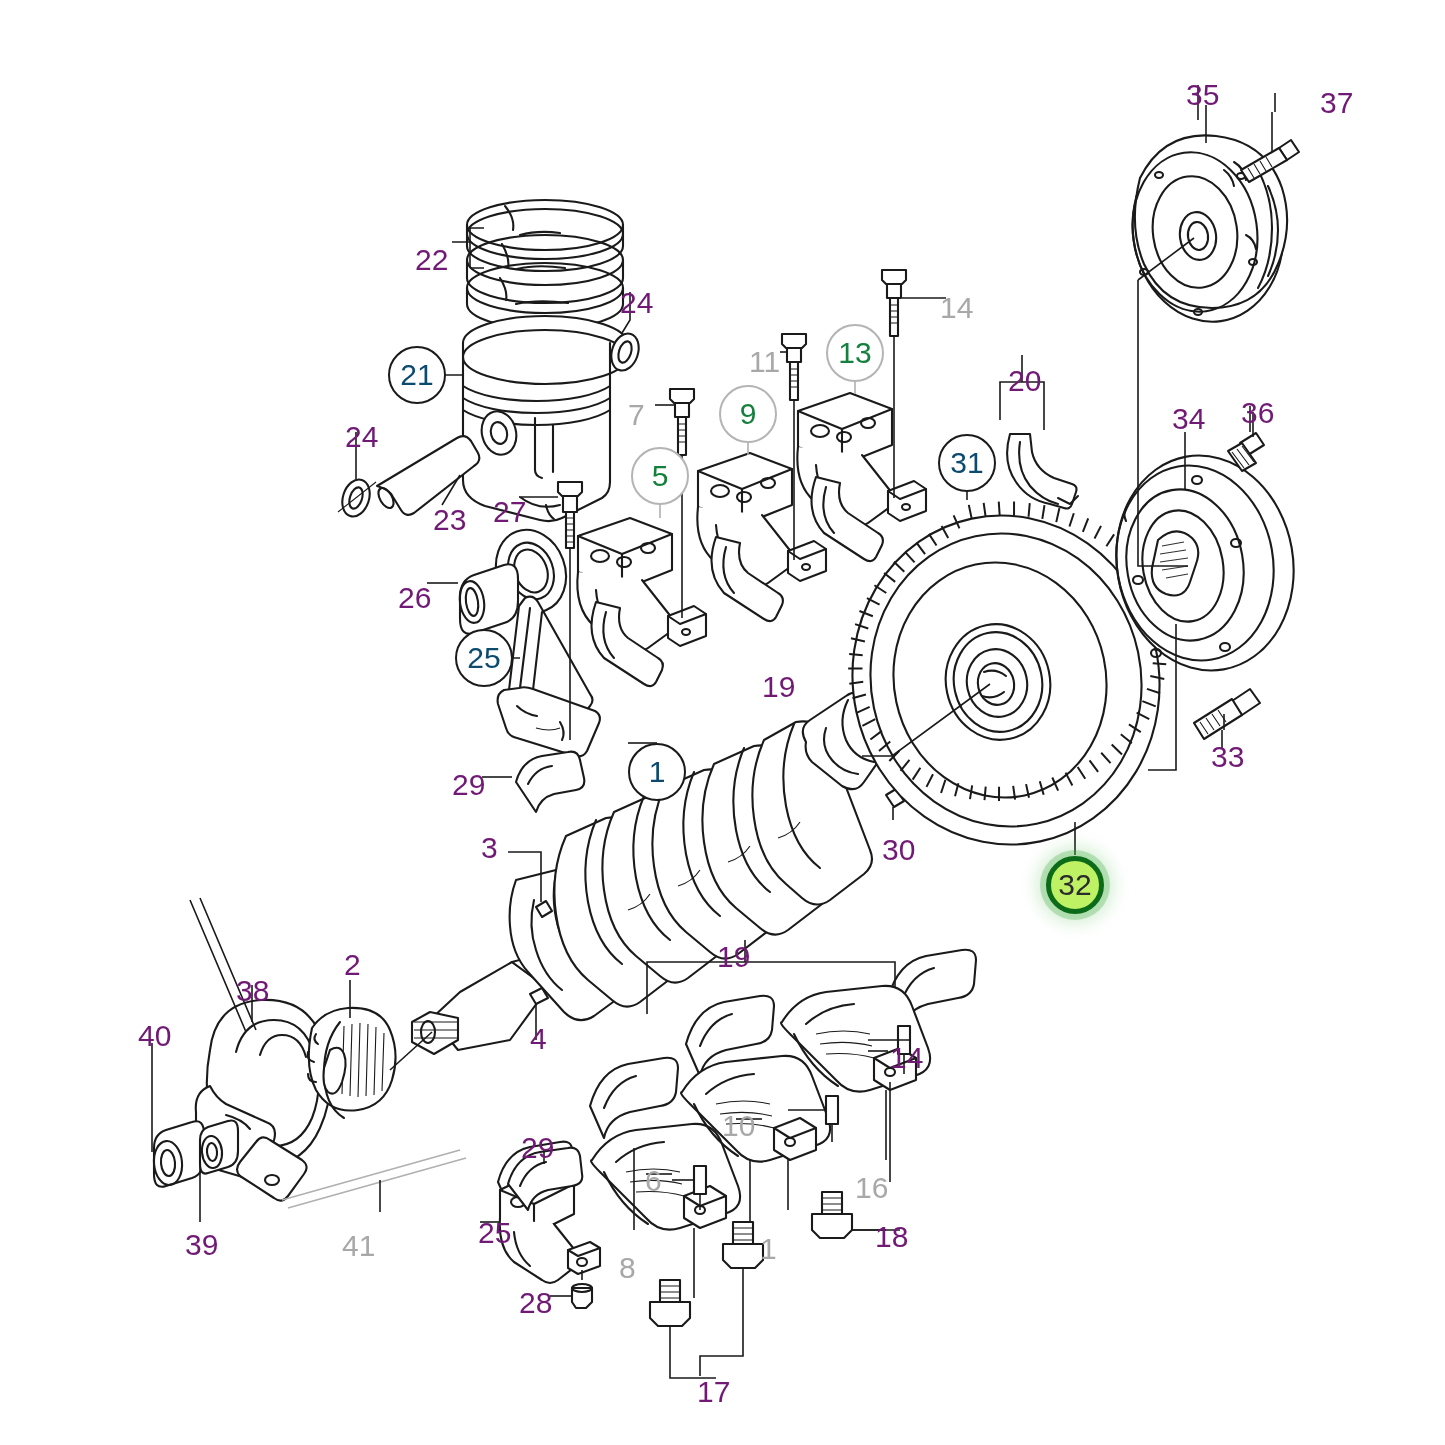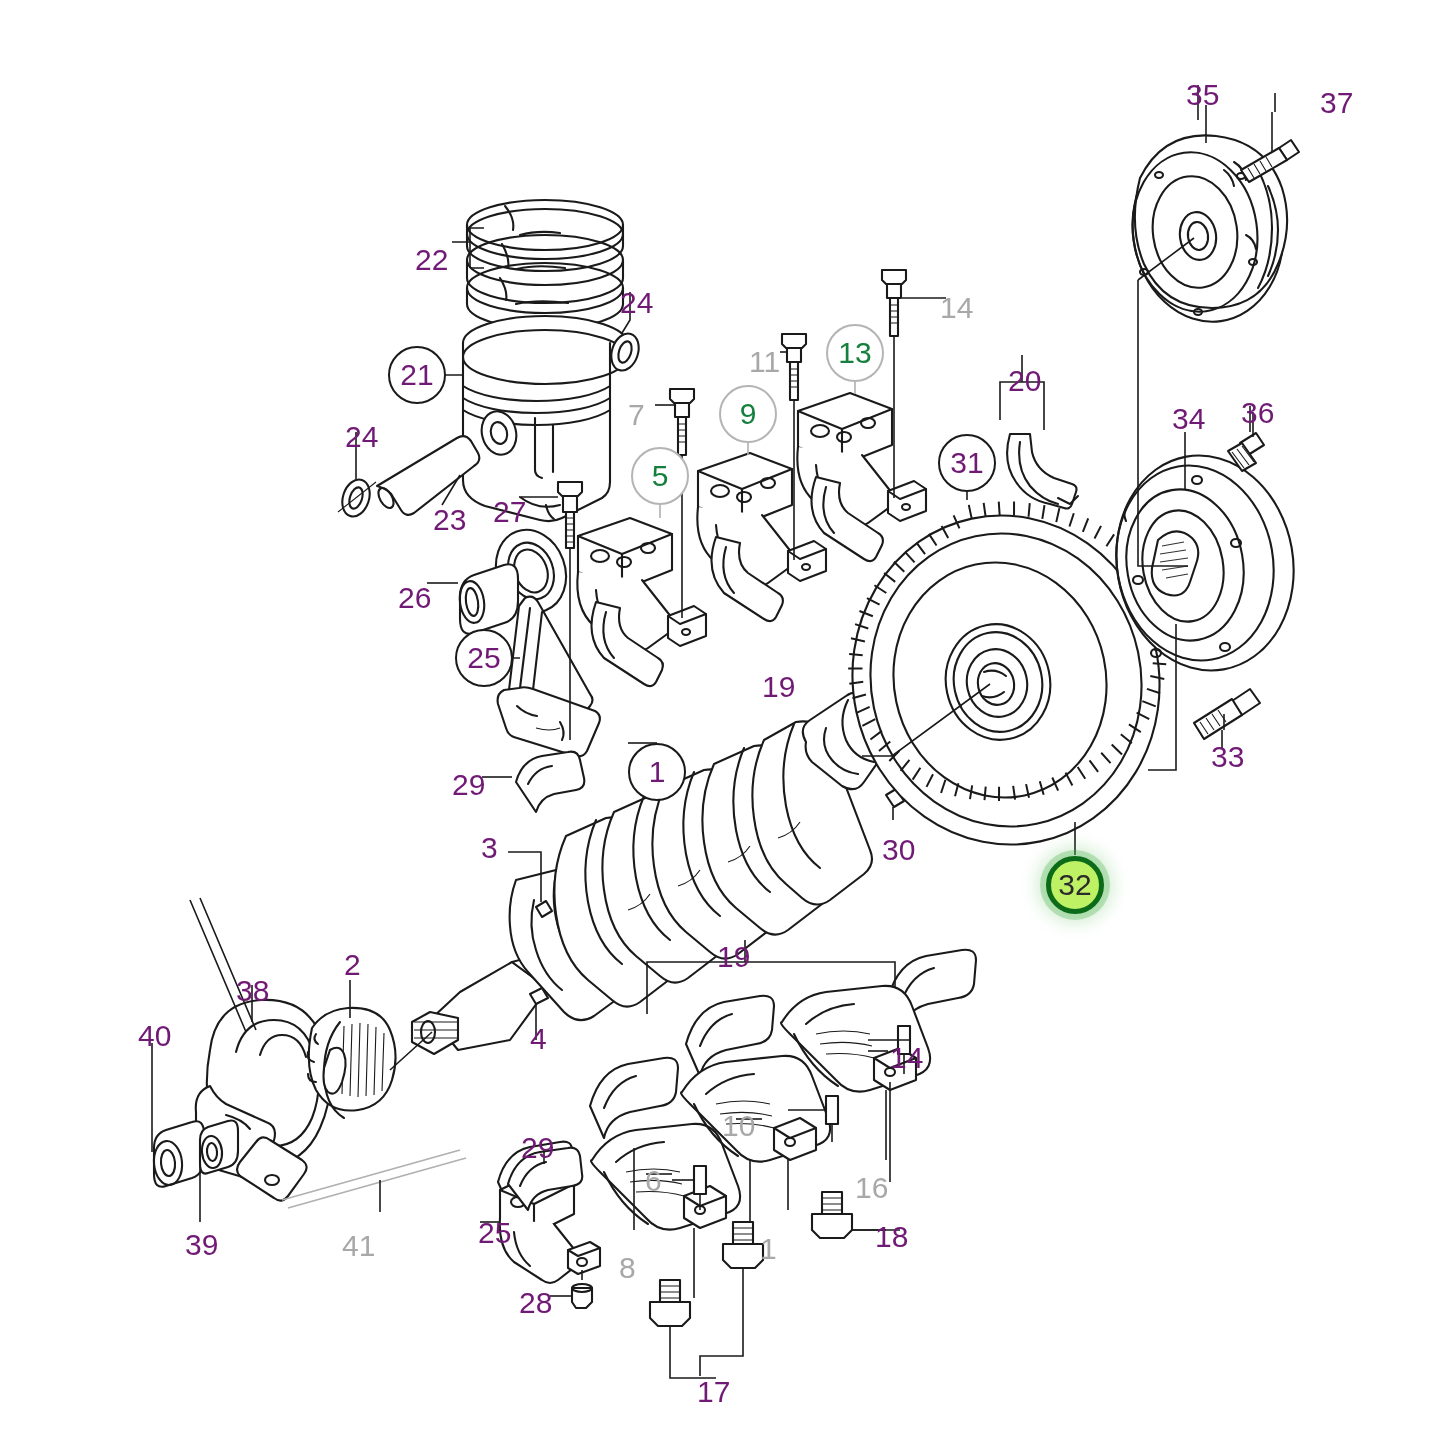--- a/index.html
+++ b/index.html
@@ -3,21 +3,21 @@
 <meta charset="utf-8">
 <style>
   html,body{margin:0;padding:0;background:#fff;}
   body{width:1445px;height:1445px;font-family:"Liberation Sans",sans-serif;overflow:hidden;}
   #stage{position:relative;width:1445px;height:1445px;background:#ffffff;}
   svg#diagram{position:absolute;left:0;top:0;width:1445px;height:1445px;display:block;}
   .lbl{position:absolute;font-family:"Liberation Sans",sans-serif;font-size:30px;color:#701a75;
        white-space:nowrap;letter-spacing:0px;line-height:1;}
   .lbl.gray{color:#a8a8a8;}
   .cal{position:absolute;width:58px;height:58px;border:2px solid #1a1a1a;border-radius:50%;
-       display:flex;align-items:center;justify-content:center;font-size:30px;color:#701a75;
+       display:flex;align-items:center;justify-content:center;font-size:30px;color:#0c4a6e;
        background:#ffffff;font-family:"Liberation Sans",sans-serif;box-sizing:border-box;}
   .cal.gray{border-color:#b4b4b4;color:#15803d;}
   .cal.hl{border:5px solid #0c6b18;color:#2b2b2b;
           box-shadow:0 0 0 6px rgba(70,175,70,0.30), 0 0 16px 10px rgba(90,190,90,0.25);
           background:#bef264;}
 </style>
 </head>
 <body>
 
 <div id="stage">

